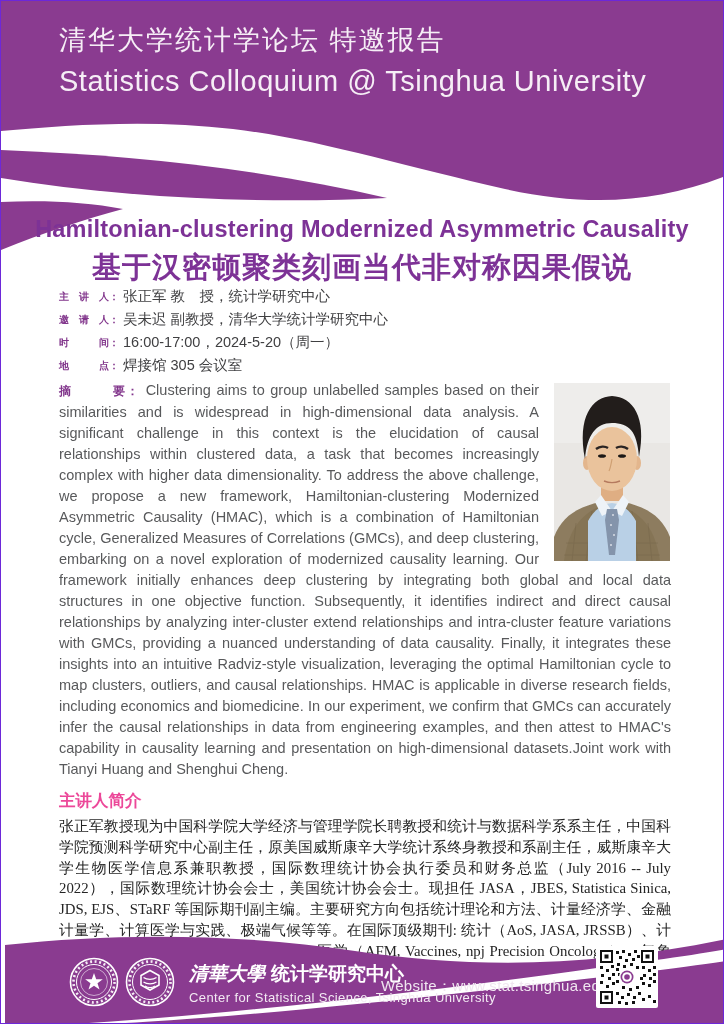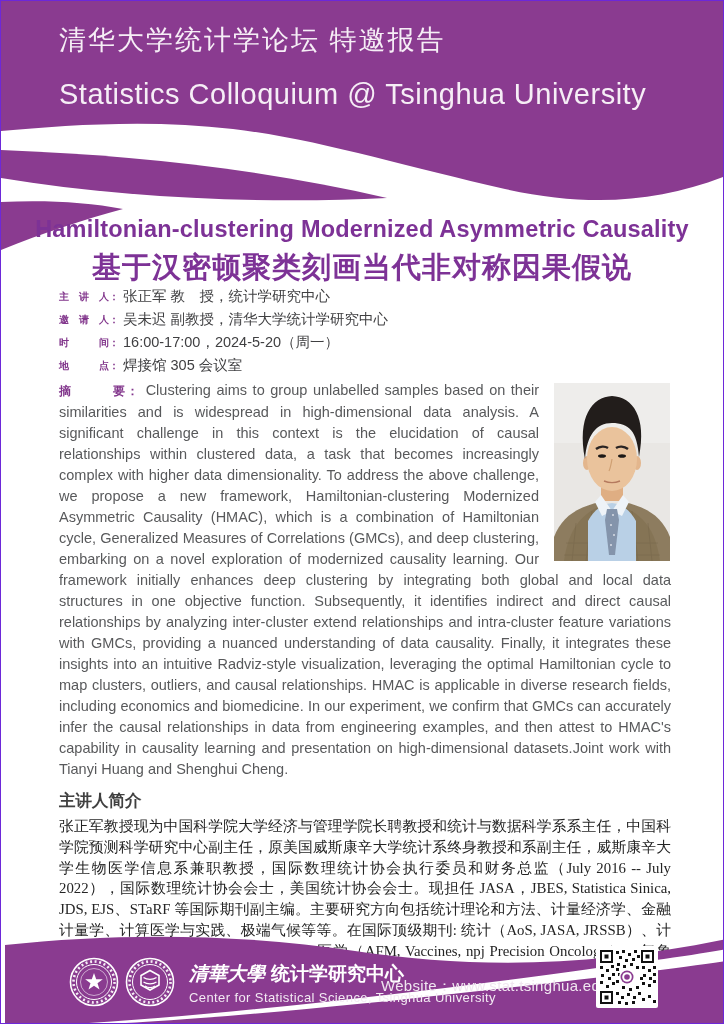--- a/index.html
+++ b/index.html
@@ -6,36 +6,36 @@
   .poster{
     position:relative;width:722px;height:1022px;margin:0;
     background:#ffffff;border:1px solid #6d28d9;overflow:hidden;
     font-family:"Liberation Sans","DejaVu Sans",sans-serif;
   }
   svg{display:block;}
   
   .header-waves{position:absolute;top:0;left:0;z-index:0;pointer-events:none;}
   .header-text{position:absolute;top:21px;left:58px;z-index:1;color:#f6eef6;}
   .header-title-zh{font-size:27px;font-weight:300;letter-spacing:2px;line-height:36px;}
-  .header-title-en{font-size:29px;font-weight:300;letter-spacing:.5px;line-height:36px;margin-top:18px;}
+  .header-title-en{font-size:29px;font-weight:300;letter-spacing:.5px;line-height:36px;margin-top:5px;}
   
   .talk-titles{position:absolute;top:215px;left:0;width:100%;text-align:center;z-index:2;color:#7d3296;}
   .talk-title-en{font-size:23.5px;font-weight:bold;letter-spacing:.2px;}
   .talk-title-zh{font-size:29px;font-weight:bold;margin-top:5px;letter-spacing:1px;}
   
   .content{position:absolute;top:287px;left:58px;width:612px;z-index:1;}
   .detail-row{display:flex;margin-bottom:6px;line-height:17px;}
   .detail-label{flex:0 0 auto;font-size:10px;font-weight:bold;color:#82368c;white-space:nowrap;}
   .detail-value{font-size:14.5px;color:#3f3f41;padding-left:4px;}
   .abstract-block{margin-top:3px;}
   .speaker-photo{float:right;width:118px;height:178px;margin:3px 0 8px 14px;}
   .abstract-par{margin:0;font-size:14.5px;line-height:21px;color:#58595b;text-align:justify;}
   .abstract-par .detail-label{font-size:12px;}
   .bio-heading{margin-top:10px;font-family:"Liberation Serif","DejaVu Serif",serif;
-    font-size:16.5px;font-weight:bold;color:#404040;}
+    font-size:16.5px;font-weight:bold;color:#ec4899;}
   .bio-text{margin-top:4px;font-family:"Liberation Serif","DejaVu Serif",serif;
     font-size:14.8px;line-height:20.8px;color:#242424;text-align:justify;}
   
   .footer{position:absolute;left:4px;bottom:0;width:593px;height:96px;z-index:3;}
   .footer-waves{position:absolute;top:0;left:0;}
   .footer-content{position:absolute;top:0;left:0;width:100%;height:100%;}
   .footer-logo{position:absolute;}
   .logo-tsinghua{left:64px;top:30px;}
   .logo-css{left:120px;top:30px;}
   .footer-org{position:absolute;left:184px;top:34px;color:#ffffff;}

